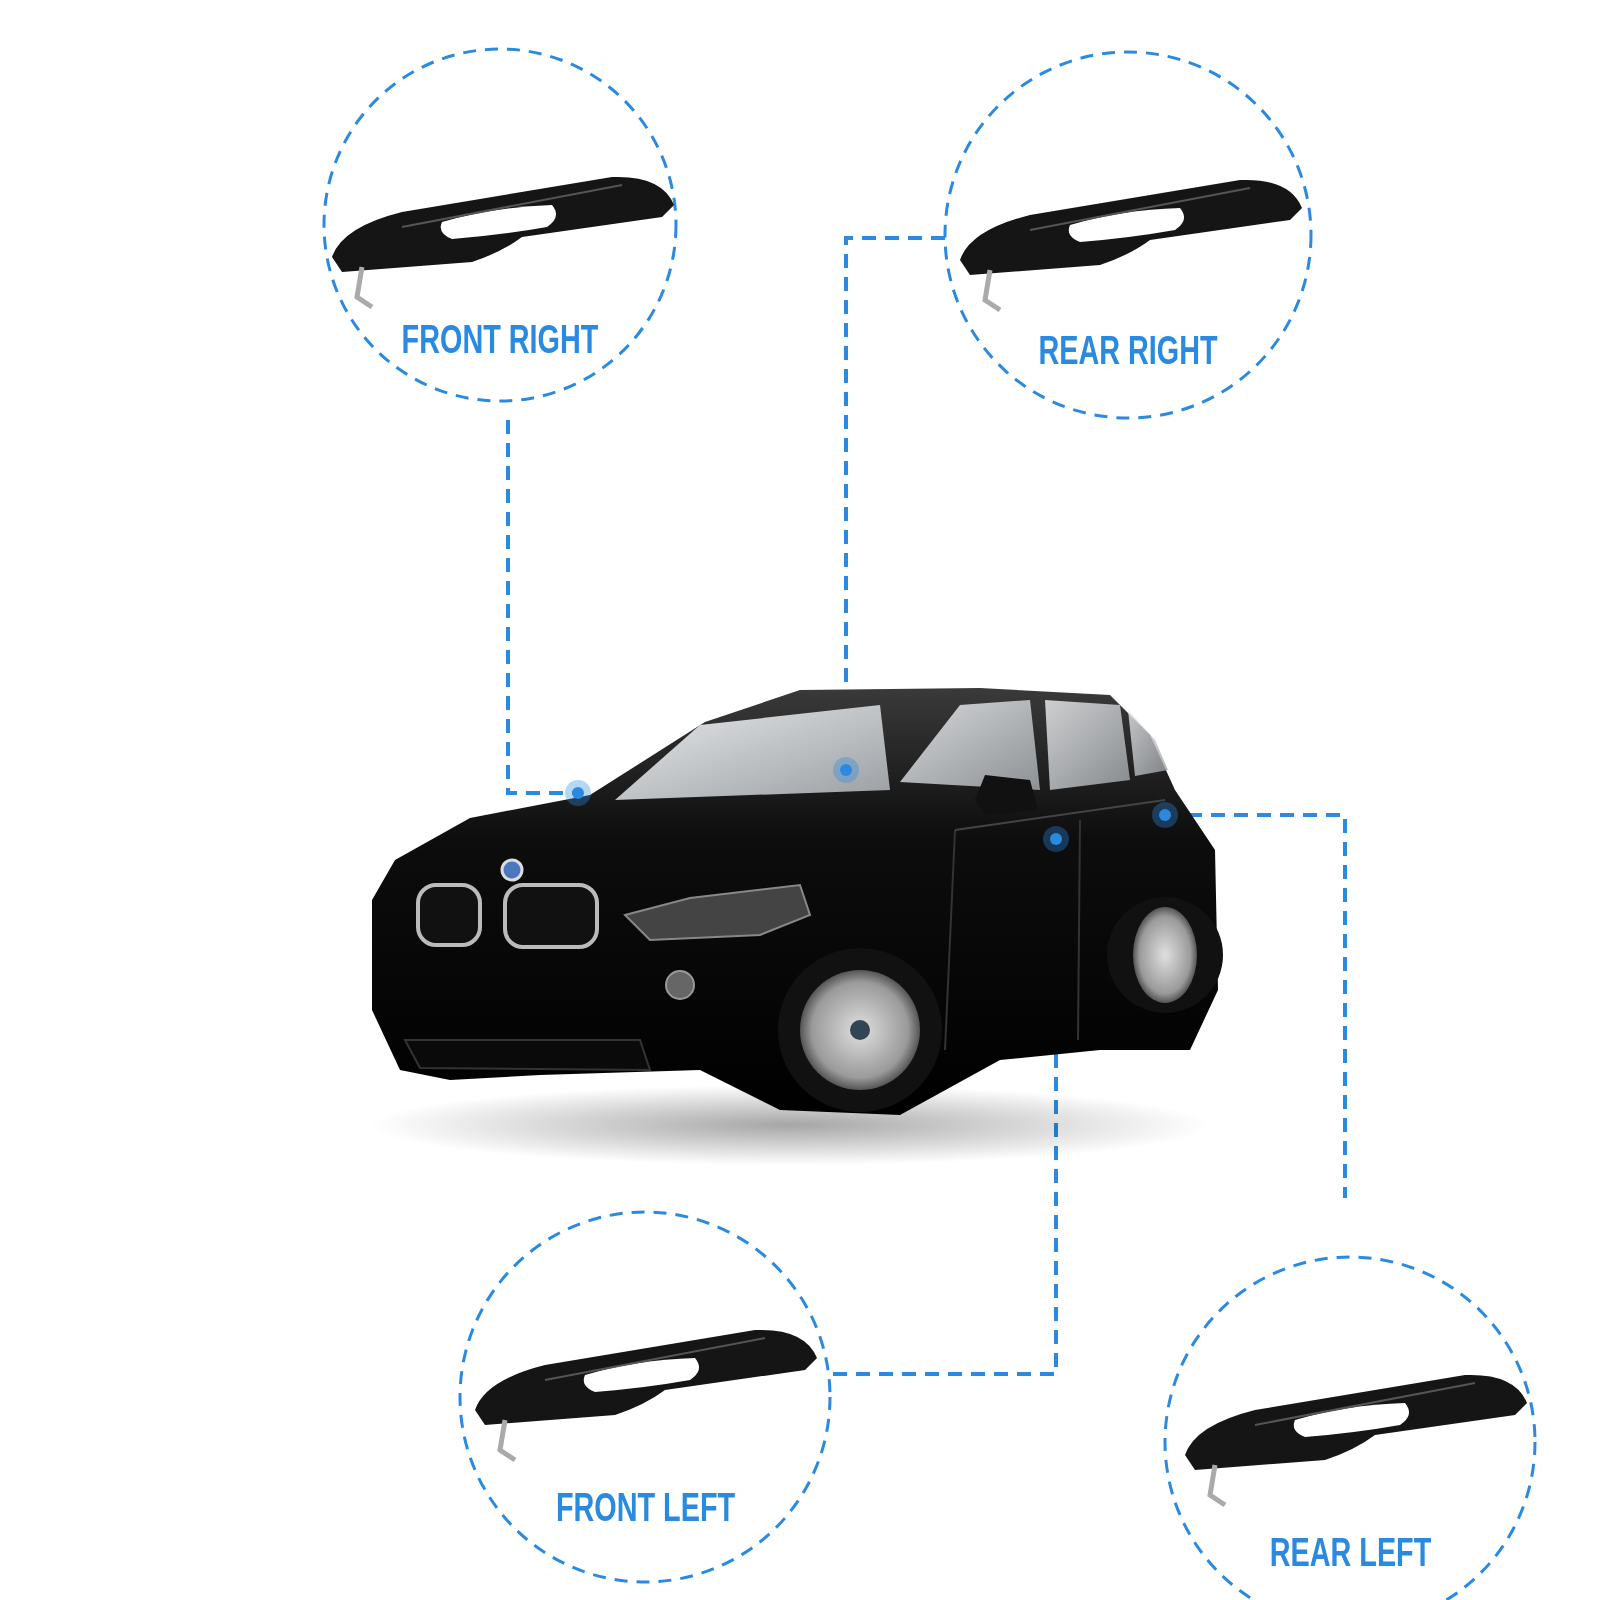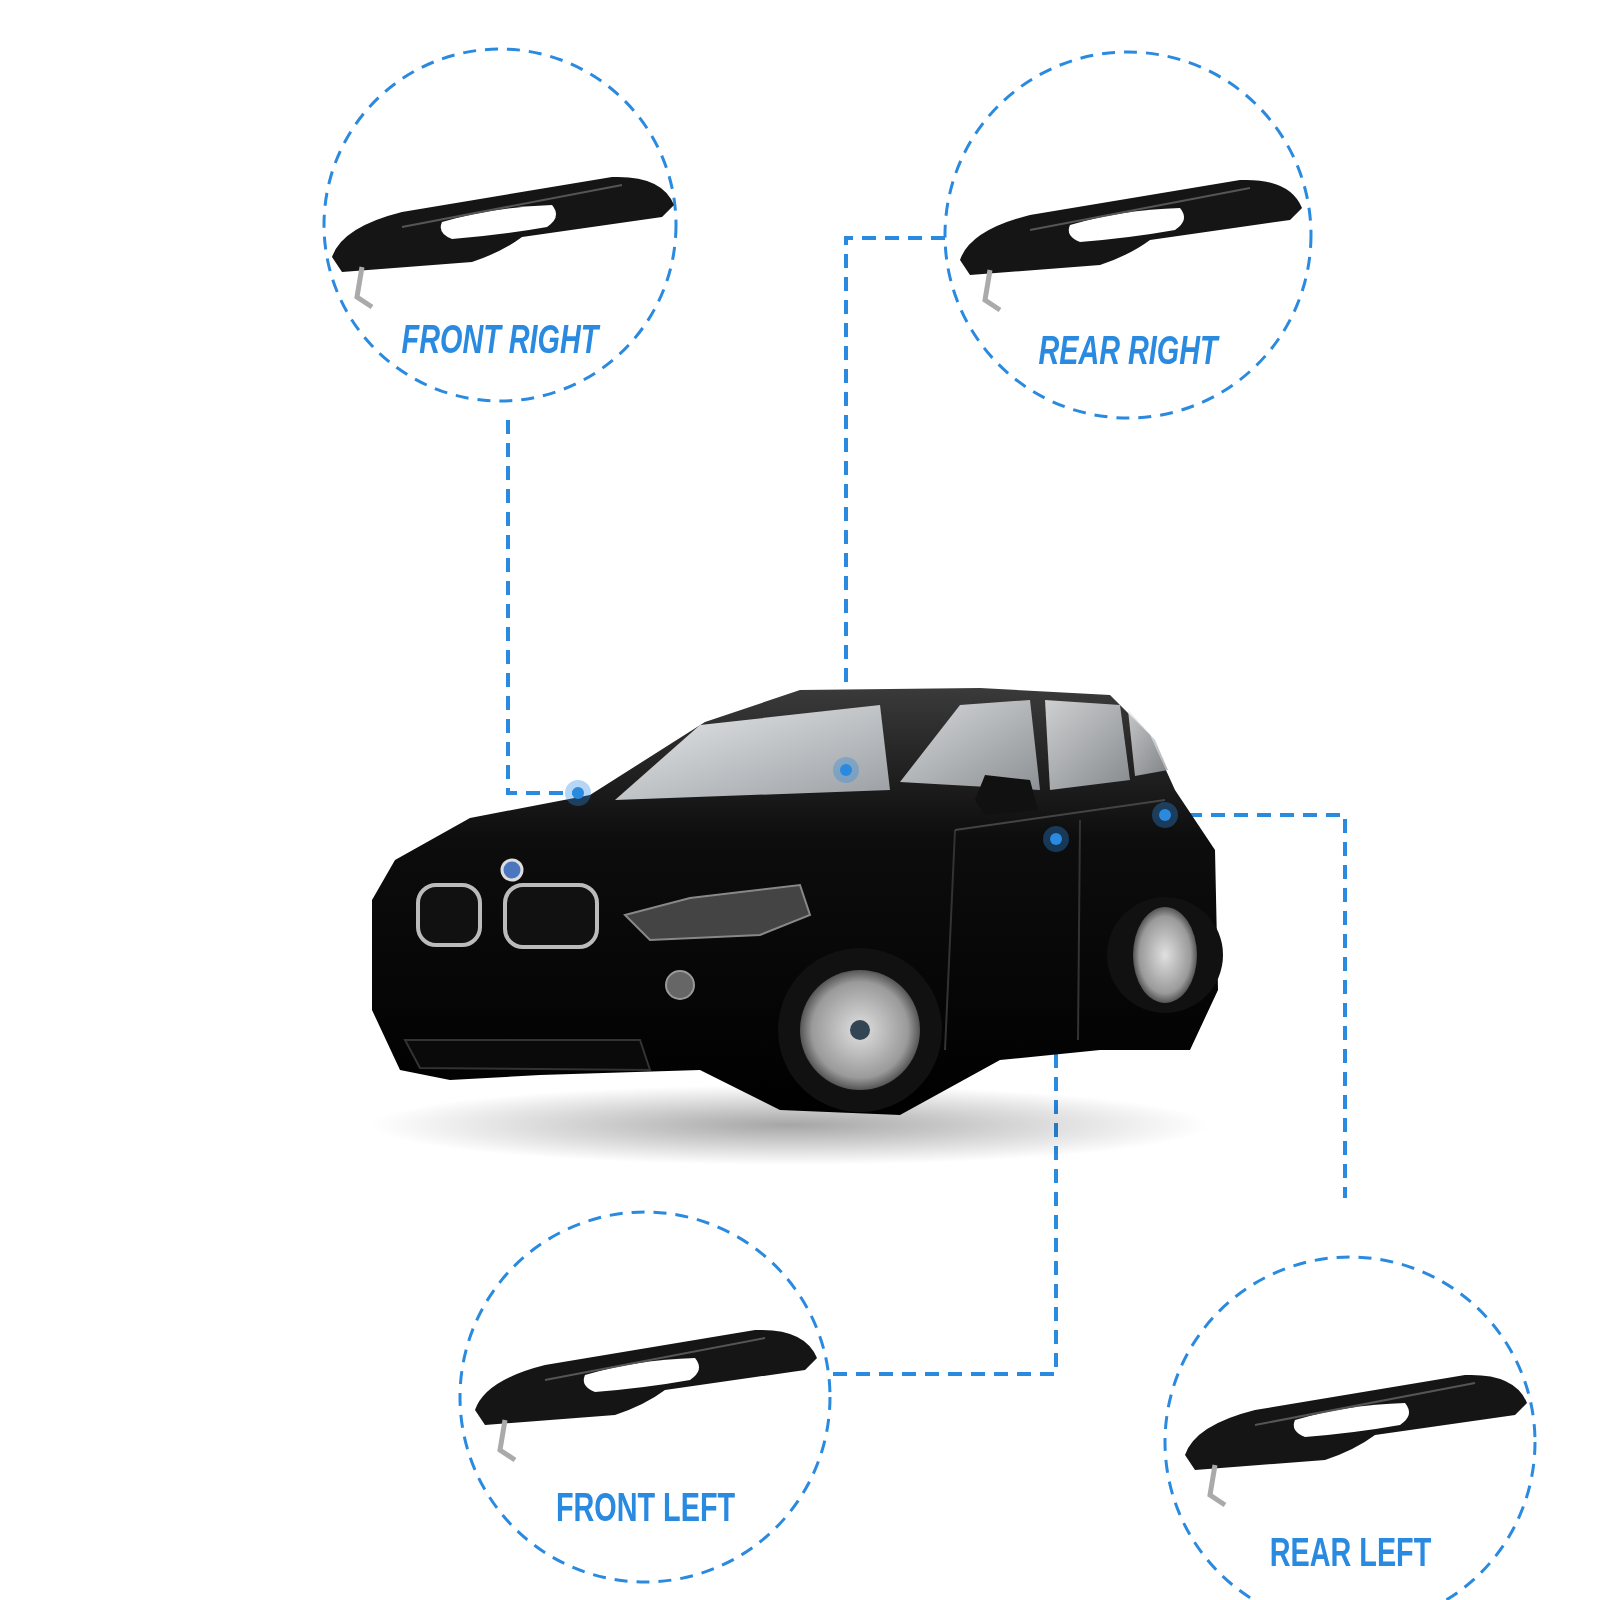--- a/index.html
+++ b/index.html
@@ -95,34 +95,34 @@
   <g>
       <circle cx="1056" cy="839" r="13" fill="#2a8ae0" opacity="0.35"></circle>
       <circle cx="1056" cy="839" r="6" fill="#2a8ae0"></circle>
     </g>
   <g>
       <circle cx="1165" cy="815" r="13" fill="#2a8ae0" opacity="0.35"></circle>
       <circle cx="1165" cy="815" r="6" fill="#2a8ae0"></circle>
     </g>
 </svg>
 
-<div class="callout" style="left:322px;top:47px;width:356px;height:356px;font-style:italic;">
+<div class="callout" style="left:322px;top:47px;width:356px;height:356px;">
   <svg width="356" height="356" viewBox="0 0 356 356" style="position:absolute;left:0;top:0">
     <circle cx="178" cy="178" r="176" fill="none" stroke="#2a8ae0" stroke-width="3" stroke-dasharray="13 9"></circle>
   </svg>
   <svg class="handle" style="left:0;top:120px" width="356" height="160" viewBox="0 0 356 160">
     <path d="M10,90 Q20,60 80,45 L290,10 Q340,8 352,38 L340,50 L200,70 Q180,85 150,95 L20,105 Z" fill="#151515"></path>
     <path d="M120,55 Q170,40 230,38 Q240,50 225,60 Q180,68 130,72 Q115,66 120,55 Z" fill="#fff"></path>
     <path d="M40,100 L35,130 L50,140" stroke="#aaa" stroke-width="5" fill="none"></path>
     <path d="M80,60 L300,18" stroke="#555" stroke-width="2" fill="none"></path>
   </svg>
   <div class="callout-label" style="top:270px;">FRONT RIGHT</div>
 </div>
 
-<div class="callout" style="left:943px;top:50px;width:370px;height:370px;font-style:italic;">
+<div class="callout" style="left:943px;top:50px;width:370px;height:370px;">
   <svg width="370" height="370" viewBox="0 0 370 370" style="position:absolute;left:0;top:0">
     <circle cx="185" cy="185" r="183" fill="none" stroke="#2a8ae0" stroke-width="3" stroke-dasharray="13 9"></circle>
   </svg>
   <svg class="handle" style="left:5px;top:120px" width="360" height="160" viewBox="0 0 356 160">
     <path d="M10,90 Q20,60 80,45 L290,10 Q340,8 352,38 L340,50 L200,70 Q180,85 150,95 L20,105 Z" fill="#151515"></path>
     <path d="M120,55 Q170,40 230,38 Q240,50 225,60 Q180,68 130,72 Q115,66 120,55 Z" fill="#fff"></path>
     <path d="M40,100 L35,130 L50,140" stroke="#aaa" stroke-width="5" fill="none"></path>
     <path d="M80,60 L300,18" stroke="#555" stroke-width="2" fill="none"></path>
   </svg>
   <div class="callout-label" style="top:278px;">REAR RIGHT</div>

